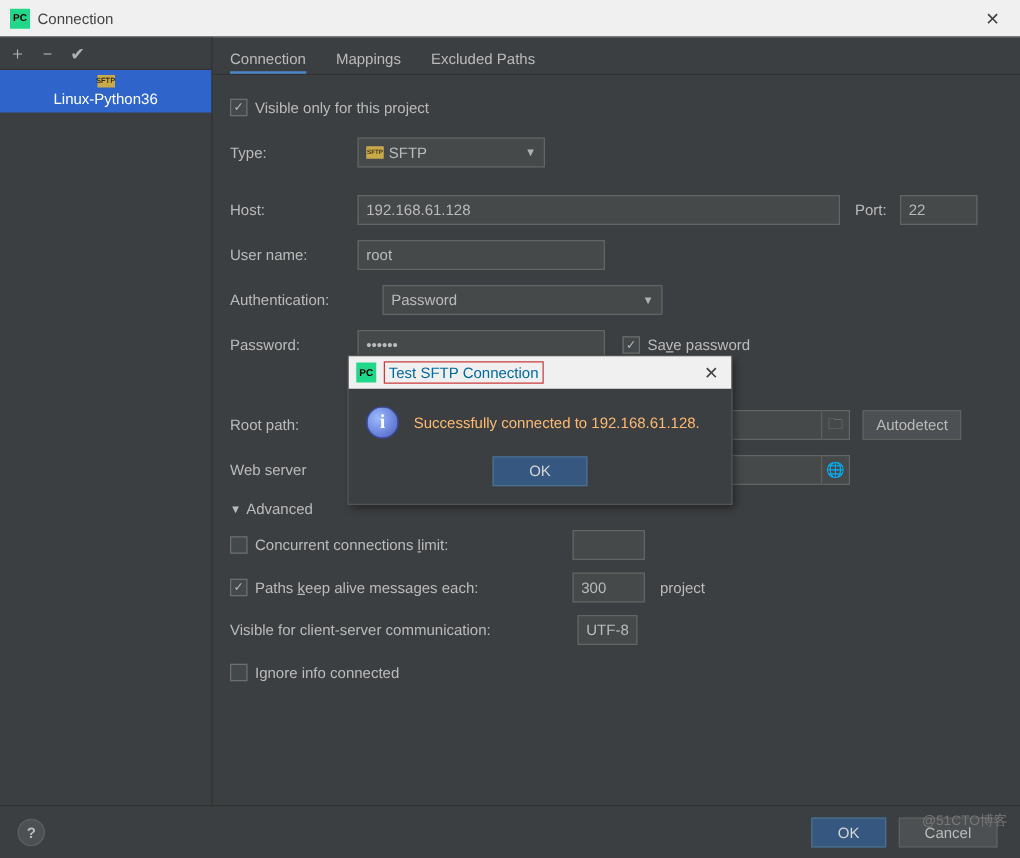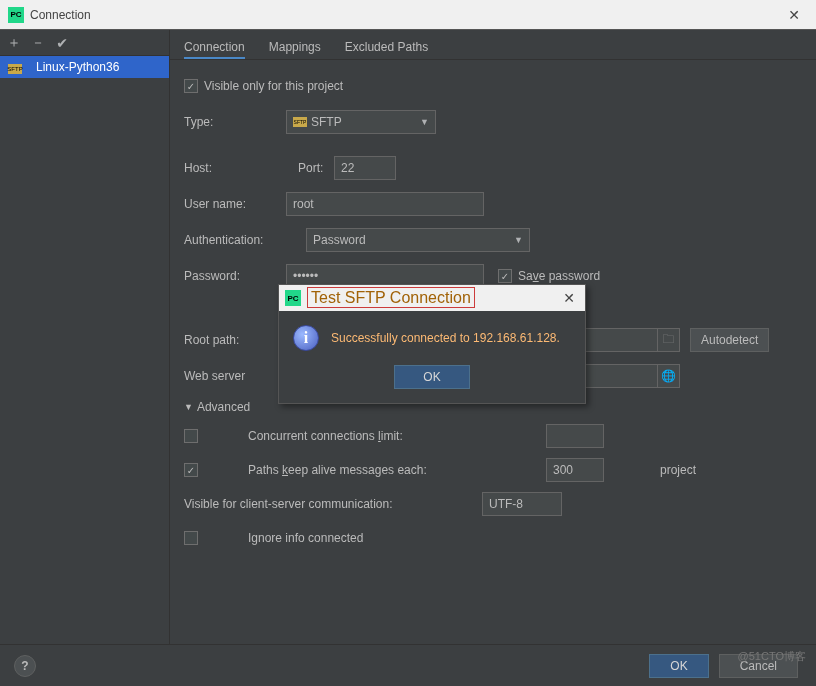--- a/index.html
+++ b/index.html
@@ -12,21 +12,21 @@
   .titlebar .close { color: #444; font-size: 14px; cursor: pointer; padding: 0 8px; }
 
   
   .main { display: flex; height: 614px; background: #3c3f41; }
   
   
   .sidebar { width: 170px; background: #3c3f41; border-right: 1px solid #323232; }
   .sidebar-toolbar { height: 26px; display: flex; align-items: center; padding: 0 6px; gap: 8px; border-bottom: 1px solid #323232; }
   .sidebar-toolbar .tbtn { width: 16px; height: 16px; color: #afb1b3; display: flex; align-items: center; justify-content: center; cursor: pointer; font-size: 14px; }
   .sidebar-list { }
-  .sidebar-item { display: flex; align-items: flex-end; padding: 4px 8px; cursor: pointer; gap: 14px; }
+  .sidebar-item { display: flex; align-items: center; padding: 4px 8px; cursor: pointer; gap: 2px; flex-direction: column; }
   .sidebar-item.active { background: #2f65ca; color: #fff; }
   .sidebar-item .srv-icon { width: 14px; height: 10px; background: #c9a94a; display: flex; align-items: center; justify-content: center; font-size: 6px; color: #000; }
 
   
   .right { flex: 1; display: flex; flex-direction: column; padding: 0; }
   .tabs { display: flex; gap: 24px; padding: 6px 14px 0; border-bottom: 1px solid #323232; height: 30px; }
   .tab { color: #bbbbbb; padding: 4px 0 6px; cursor: pointer; }
   .tab.active { border-bottom: 2px solid #4a88c7; color: #bbbbbb; }
   
   .form { padding: 14px 14px 0 14px; }
@@ -45,43 +45,43 @@
   .host-in { width: 386px; }
   .port-lbl { margin-left: 12px; width: 36px; }
   .port-in { width: 62px; }
   .user-in { width: 198px; }
   .type-sel { width: 150px; }
   .auth-sel { width: 224px; margin-left: 20px; }
   .pw-in { width: 198px; }
   .root-in { width: 372px; display:flex; align-items:center; justify-content:flex-end;}
   .web-in  { width: 372px; display:flex; align-items:center; justify-content:flex-end;}
   .small-in { width: 58px; }
-  .enc-in { width: 80px; }
+  .enc-in { width: 48px; margin-left: 24px; }
 
   .root-browse { width: 22px; height: 24px; border:1px solid #646464; border-left:none; background:#45494a; display:flex; align-items:center; justify-content:center; color:#888; cursor:pointer;}
   .globe { width: 22px; height: 24px; border:1px solid #646464; border-left:none; background:#45494a; display:flex; align-items:center; justify-content:center; color:#aaa; cursor:pointer;}
   .autobtn { margin-left: 10px; height: 24px; padding: 0 10px; background:#4c5052; border:1px solid #5e6060; color:#bbbbbb; cursor:pointer; display:flex; align-items:center;}
 
   .adv-header { display:flex; align-items:center; gap:4px; cursor:pointer; margin-top:6px; margin-bottom:10px;}
   .adv-header .tri { font-size:9px; }
-  .adv-body .row { margin-bottom: 10px; gap: 44px; }
+  .adv-body .row { margin-bottom: 10px; }
   .adv-body .label-wide { width: 254px; }
   
   
   .bottombar { position: absolute; left:0; right:0; bottom:0; height: 42px; background:#3c3f41; border-top:1px solid #323232; display:flex; align-items:center; justify-content:flex-end; padding: 0 18px; gap:10px; }
   .bottombar .help { position:absolute; left:14px; width:22px; height:22px; border-radius:50%; background:#4c5052; border:1px solid #5e6060; display:flex; align-items:center; justify-content:center; color:#bbbbbb; cursor:pointer; font-weight:bold;}
   .btn { height:24px; padding:0 20px; border:1px solid #5e6060; background:#4c5052; color:#bbbbbb; cursor:pointer; display:flex; align-items:center; }
   .btn.primary { background:#365880; border-color:#4c708c; color:#d6d6d6; }
   .watermark { position:absolute; right:10px; bottom:22px; color:#777; font-size:11px;}
 
   
   .modal { position: absolute; left: 278px; top: 284px; width: 308px; background:#3c3f41; border:1px solid #555; box-shadow: 3px 3px 6px rgba(0,0,0,0.4); }
   .modal-title { height: 26px; background:#f0f0f0; display:flex; align-items:center; padding:0 6px; }
   .modal-title .pc-icon { width:16px; height:16px; background:#21d789; display:flex;align-items:center;justify-content:center;font-size:8px;font-weight:bold;color:#000; margin-right:6px;}
-  .modal-title .mtitle { color:#a16207; flex:1; font-size:16px; }
+  .modal-title .mtitle { color:#0369a1; flex:1; font-size:12px; }
   .modal-title .mtitle-wrap { border:1px solid #cc3b3b; padding:1px 3px; }
   .modal-title .mclose { color:#444; cursor:pointer; font-size:14px; padding:0 4px;}
   .modal-body { padding: 14px 14px 6px; display:flex; align-items:center; gap:12px;}
   .info-icon { width:26px; height:26px; border-radius:50%; background:radial-gradient(circle at 35% 35%, #9bb9ff, #4a5fbf); display:flex; align-items:center; justify-content:center; color:#fff; font-weight:bold; font-family:serif; font-size:16px; border:1px solid #3a4a9f;}
   .modal-msg { color:#fdba74; }
   .modal-footer { display:flex; justify-content:center; padding: 8px 0 14px; }
 </style>
 </head>
 <body>
 
@@ -126,20 +126,21 @@
           <span class="sftp-icon">SFTP</span>
           <span>SFTP</span>
           <span class="arrow">▼</span>
         </div>
       </div>
 
       <div style="height:10px"></div>
 
       <div class="row">
         <div class="label">Host:</div>
+        <div class="input host-in">192.168.61.128</div>
         <div class="port-lbl">Port:</div>
         <div class="input port-in">22</div>
       </div>
 
       <div class="row">
         <div class="label">User name:</div>
         <div class="input user-in">root</div>
       </div>
 
       <div class="row">

